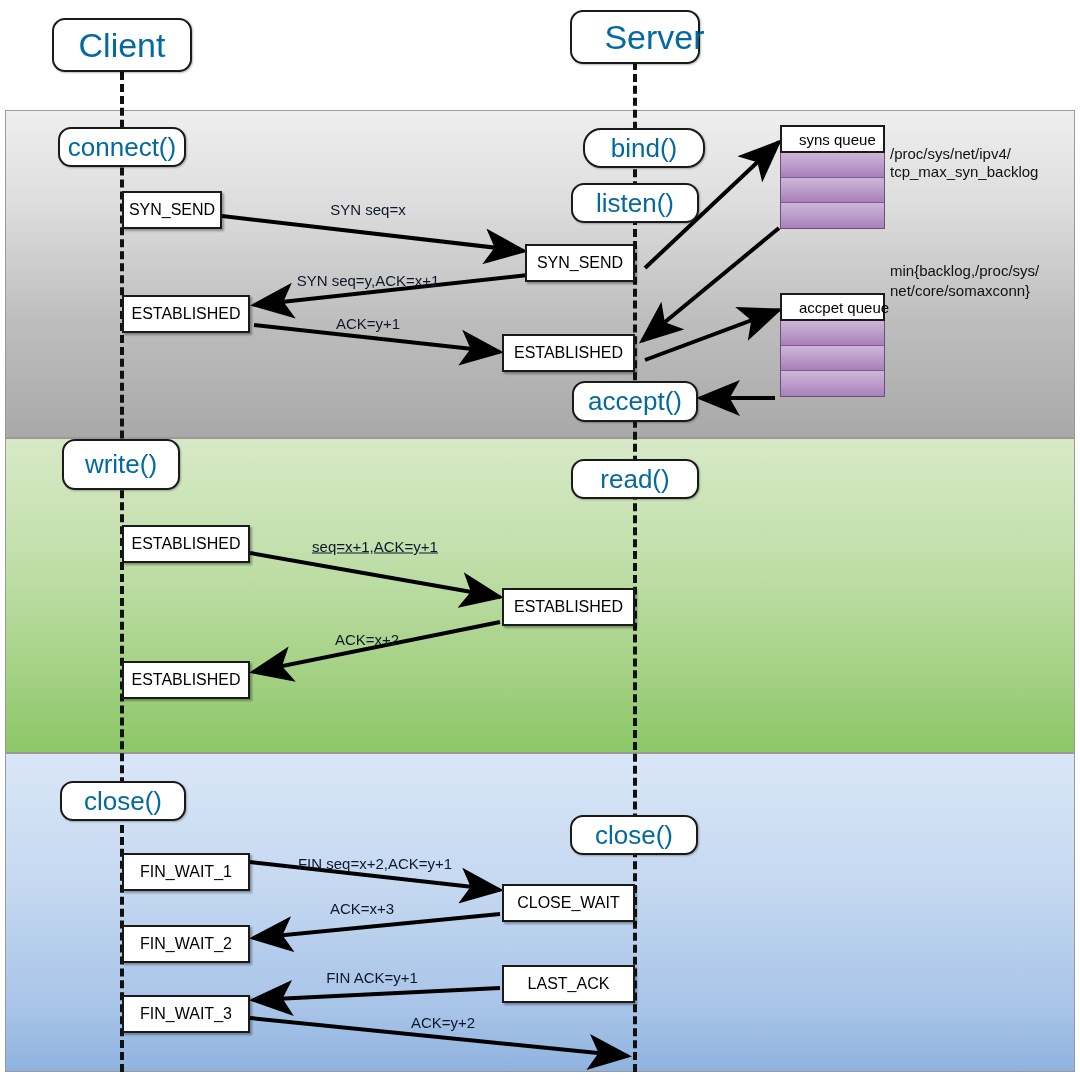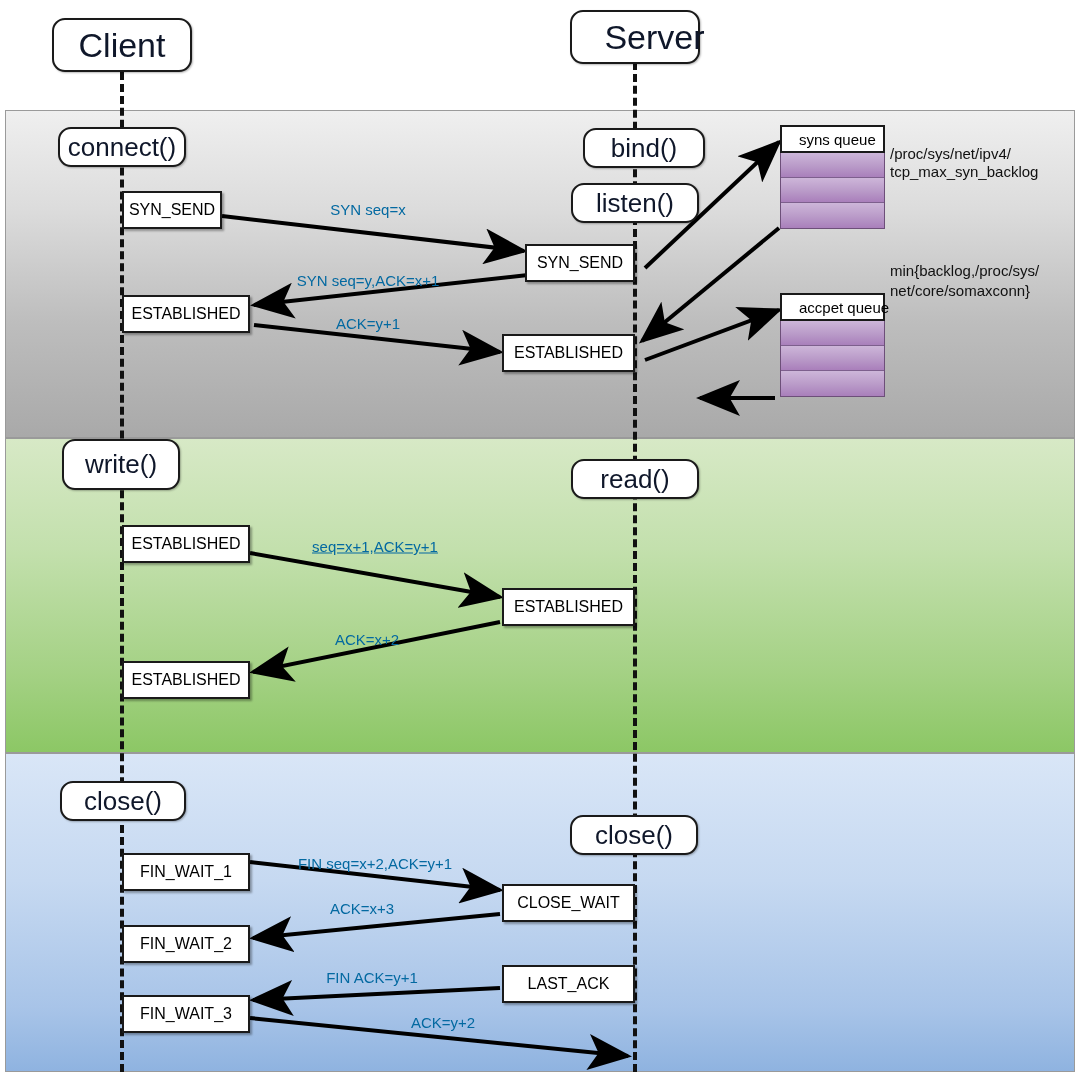--- a/index.html
+++ b/index.html
@@ -49,21 +49,21 @@
   
   .rbox{
     position:absolute;
     box-sizing:border-box;
     background:#ffffff;
     border:2.5px solid #1a1a1a;
     border-radius:13px;
     display:flex;
     align-items:center;
     justify-content:center;
-    color:#0f172a;
+    color:#0369a1;
     z-index:6;
     white-space:nowrap;
     box-shadow:1px 1px 2px rgba(0,0,0,.28);
   }
   .actor{font-size:34px;}
   .syscall{font-size:26px;}
 
   
   .sbox{
     position:absolute;
@@ -114,21 +114,21 @@
     line-height:20px;
     color:#111111;
     z-index:6;
     white-space:pre;
   }
 
   
   .msglabel{
     position:absolute;
     font-size:15px;
-    color:#0369a1;
+    color:#0f172a;
     z-index:7;
     white-space:nowrap;
     transform:translate(-50%,-50%);
   }
 
   
   #arrows{
     position:absolute;
     left:0;top:0;
     width:1080px;height:1082px;
@@ -174,22 +174,23 @@
     <line x1="250" y1="862" x2="500" y2="890" marker-end="url(#ah)"></line>
     <line x1="500" y1="914" x2="253" y2="938" marker-end="url(#ah)"></line>
     <line x1="500" y1="988" x2="253" y2="1000" marker-end="url(#ah)"></line>
     <line x1="250" y1="1018" x2="628" y2="1056" marker-end="url(#ah)"></line>
   </svg>
 
   <div class="rbox actor" style="left:52px;top:18px;width:140px;height:54px;">Client</div>
   <div class="rbox actor" style="left:570px;top:10px;width:130px;height:54px;padding-left:39px;">Server</div>
 
   <div class="rbox syscall" style="left:58px;top:127px;width:128px;height:40px;">connect()</div>
-  <div class="rbox syscall" style="left:583px;top:128px;width:122px;height:40px;">bind()</div>
+  <div class="rbox syscall" style="left:583px;top:128px;width:122px;height:40px;border-radius:18px;">bind()</div>
   <div class="rbox syscall" style="left:571px;top:183px;width:128px;height:40px;">listen()</div>
+  <div class="rbox syscall" style="left:572px;top:381px;width:126px;height:41px;">accept()</div>
 
   <div class="sbox" style="left:122px;top:191px;width:100px;height:38px;">SYN_SEND</div>
   <div class="sbox" style="left:525px;top:244px;width:110px;height:38px;">SYN_SEND</div>
   <div class="sbox" style="left:122px;top:295px;width:128px;height:38px;">ESTABLISHED</div>
   <div class="sbox" style="left:502px;top:334px;width:133px;height:38px;">ESTABLISHED</div>
 
   <div class="msglabel" style="left:368px;top:209px;">SYN seq=x</div>
   <div class="msglabel" style="left:368px;top:280px;">SYN seq=y,ACK=x+1</div>
   <div class="msglabel" style="left:368px;top:323px;">ACK=y+1</div>
 

